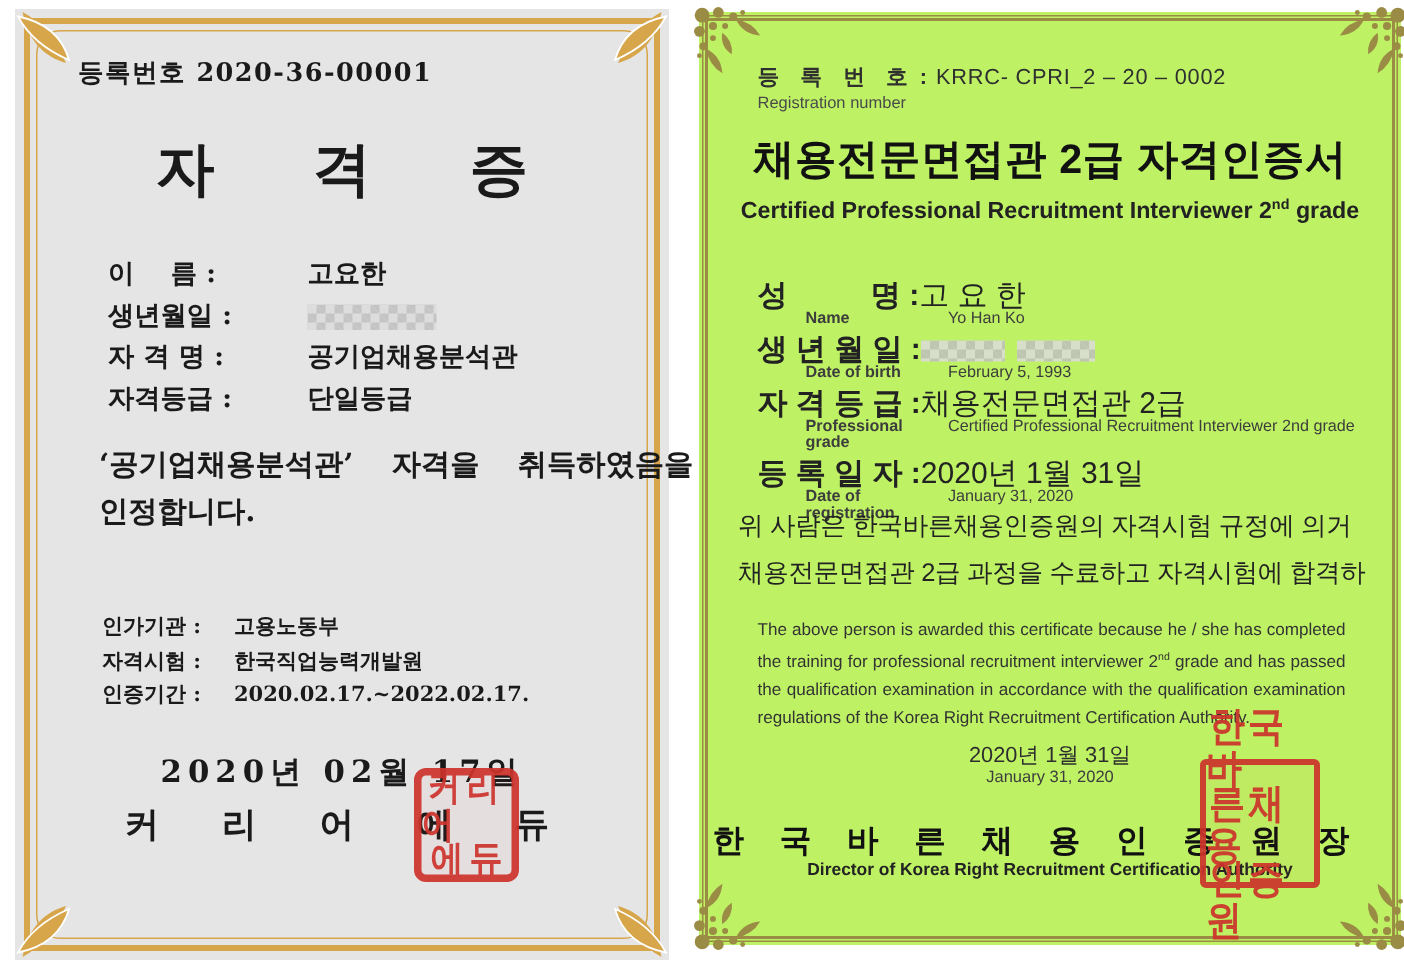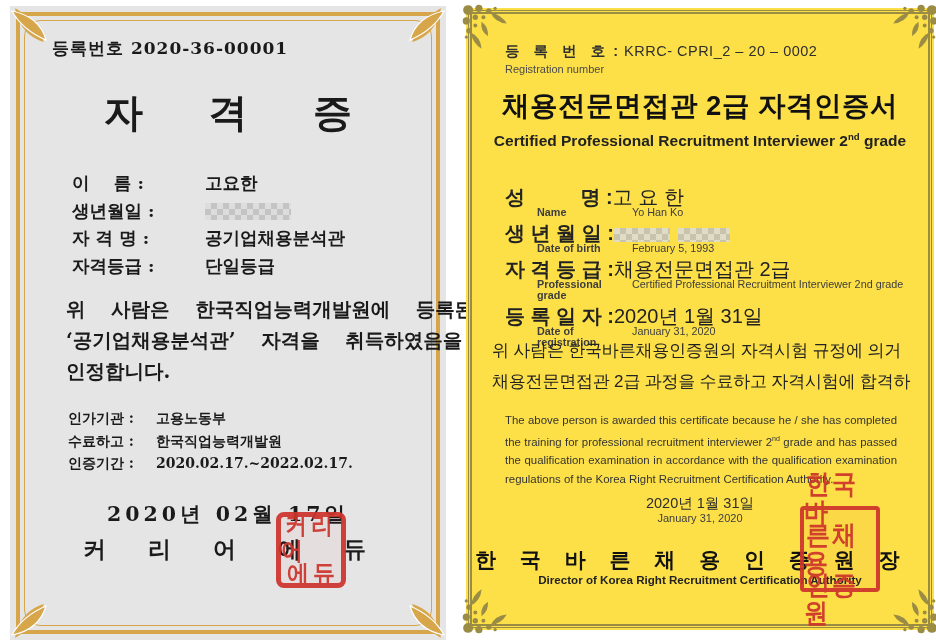--- a/index.html
+++ b/index.html
@@ -44,21 +44,21 @@
 
   .seal { position:absolute; border:5px solid #cd332b; border-radius:8px; color:#cd332b;
           background:rgba(205,60,50,0.04); display:flex; flex-direction:column;
           justify-content:center; align-items:center; font-weight:700; opacity:.92; }
   .seal-row { line-height:1.06; transform:scaleY(1.12); letter-spacing:2px; text-indent:2px; }
   .cl-seal { left:266px; top:506px; width:70px; height:76px; font-size:22px;
              font-family:"DejaVu Serif",serif; }
   .cl-seal .seal-row { letter-spacing:4px; text-indent:4px; }
 
   
-  .cert-right { position:absolute; left:466px; top:8px; width:468px; height:622px; background:#fde047;
+  .cert-right { position:absolute; left:466px; top:8px; width:468px; height:622px; background:#bef264;
                 color:#333; }
   .cr-outer { position:absolute; inset:2px; border:1.5px solid #9a8b45; }
   .cr-inner { position:absolute; inset:4px; border:2.5px solid #9a8b45; }
   .cr-corner { position:absolute; width:54px; height:54px; }
   .cr-tl { left:-6px; top:-6px; }
   .cr-tr { right:-6px; top:-6px; transform:scaleX(-1); }
   .cr-bl { left:-6px; bottom:-6px; transform:scaleY(-1); }
   .cr-br { right:-6px; bottom:-6px; transform:scale(-1,-1); }
 
   .cr-regrow { position:absolute; left:39px; top:34px; font-size:14.5px; color:#2f2f2f; }
@@ -144,32 +144,31 @@
         <span class="cl-flabel cal pre">자 격 명 :</span>
         <span class="cal">공기업채용분석관</span>
       </div>
       <div class="cl-frow">
         <span class="cl-flabel cal pre">자격등급 :</span>
         <span class="cal">단일등급</span>
       </div>
     </div>
 
     <div class="cl-body">
-      <div class="cal pre">위  사람은  한국직업능력개발원에  등록된</div>
       <div class="cal pre">‘공기업채용분석관’  자격을  취득하였음을</div>
       <div class="cal pre">인정합니다.</div>
     </div>
 
     <div class="cl-info">
       <div class="cl-irow">
         <span class="cl-ilabel cal pre">인가기관 :</span>
         <span class="cal">고용노동부</span>
       </div>
       <div class="cl-irow">
-        <span class="cl-ilabel cal pre">수료하고 :</span>
+        <span class="cl-ilabel cal pre">자격시험 :</span>
         <span class="cal">한국직업능력개발원</span>
       </div>
       <div class="cl-irow">
         <span class="cl-ilabel cal pre">인증기간 :</span>
         <span class="cal">2020.02.17.~2022.02.17.</span>
       </div>
     </div>
 
     <div class="cl-date cal">2020년 02월 17일</div>
     <div class="cl-issuer cal">커 리 어 에 듀</div>

